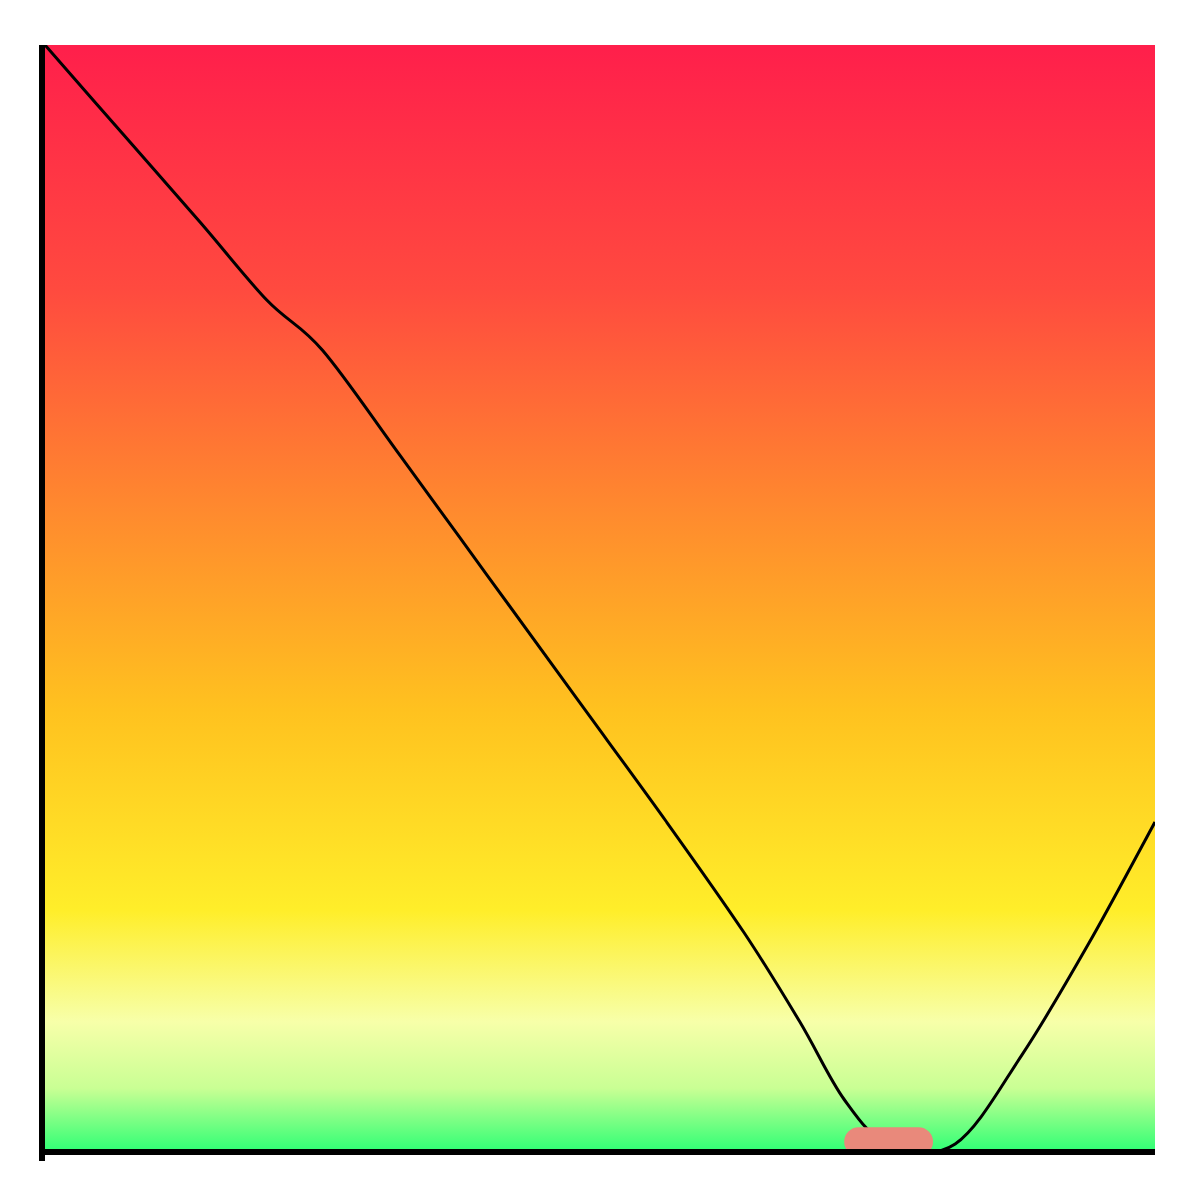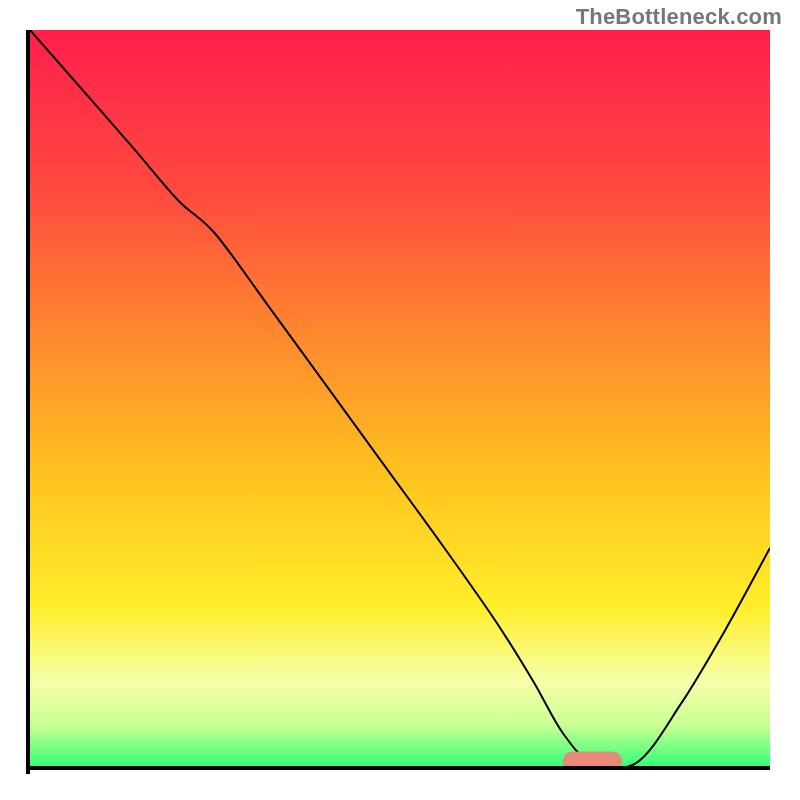--- a/index.html
+++ b/index.html
@@ -53,21 +53,20 @@
     top: 30px;
     width: 4px;
     height: 744px;
   }
 </style>
 </head>
 <body>
 
 <div class="container">
 
-  <div class="watermark">TheBottleneck.com</div>
 
   <div class="plot-area">
     <svg class="plot-svg" viewBox="0 0 740 740" preserveAspectRatio="none">
       <defs>
         <linearGradient id="bg-grad" x1="0" y1="0" x2="0" y2="1">
         <stop offset="0%" stop-color="#ff1f4b"></stop>
             <stop offset="22%" stop-color="#ff4a3f"></stop>
             <stop offset="42%" stop-color="#ff8a2e"></stop>
             <stop offset="60%" stop-color="#ffc21f"></stop>
             <stop offset="78%" stop-color="#ffee2a"></stop>

